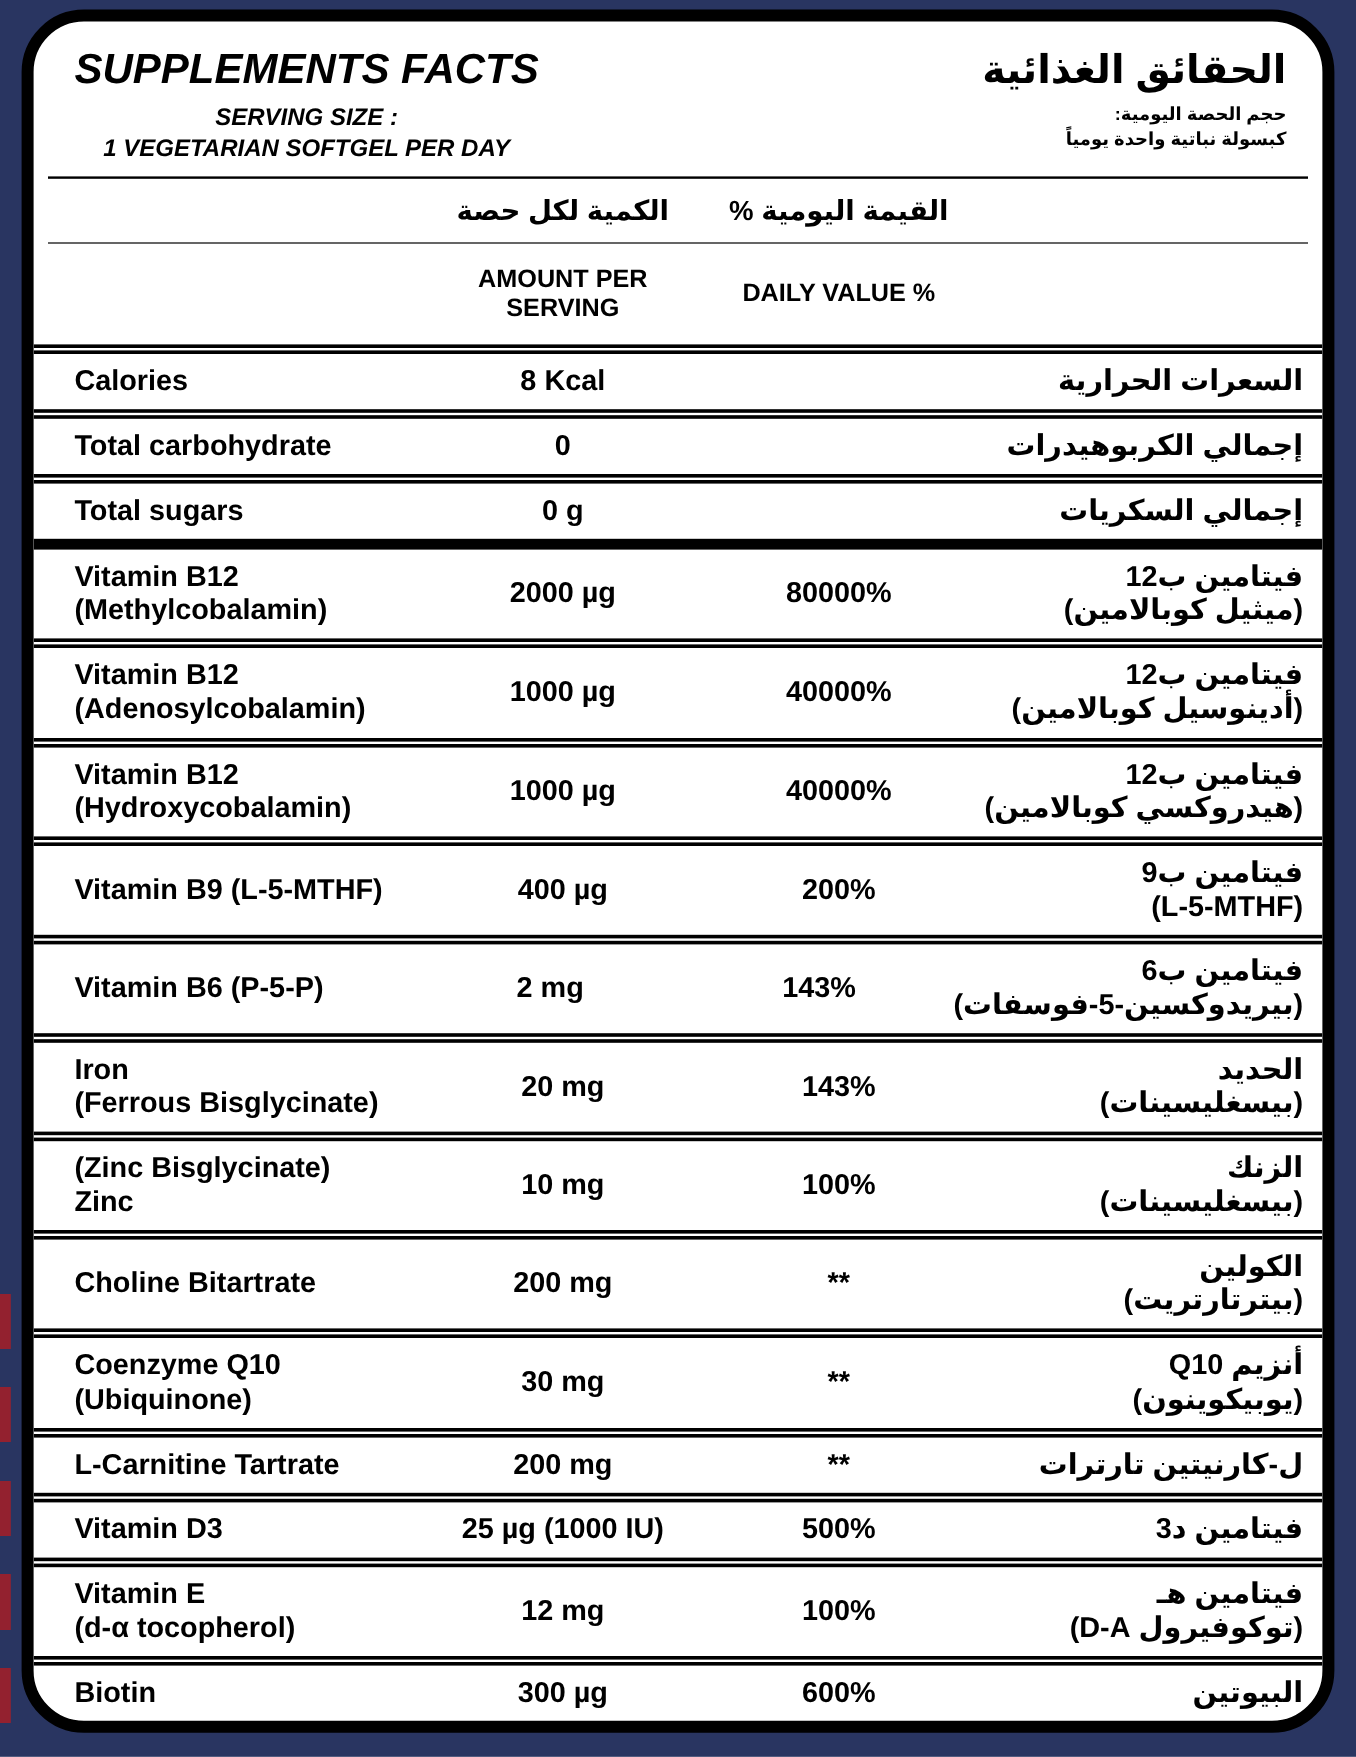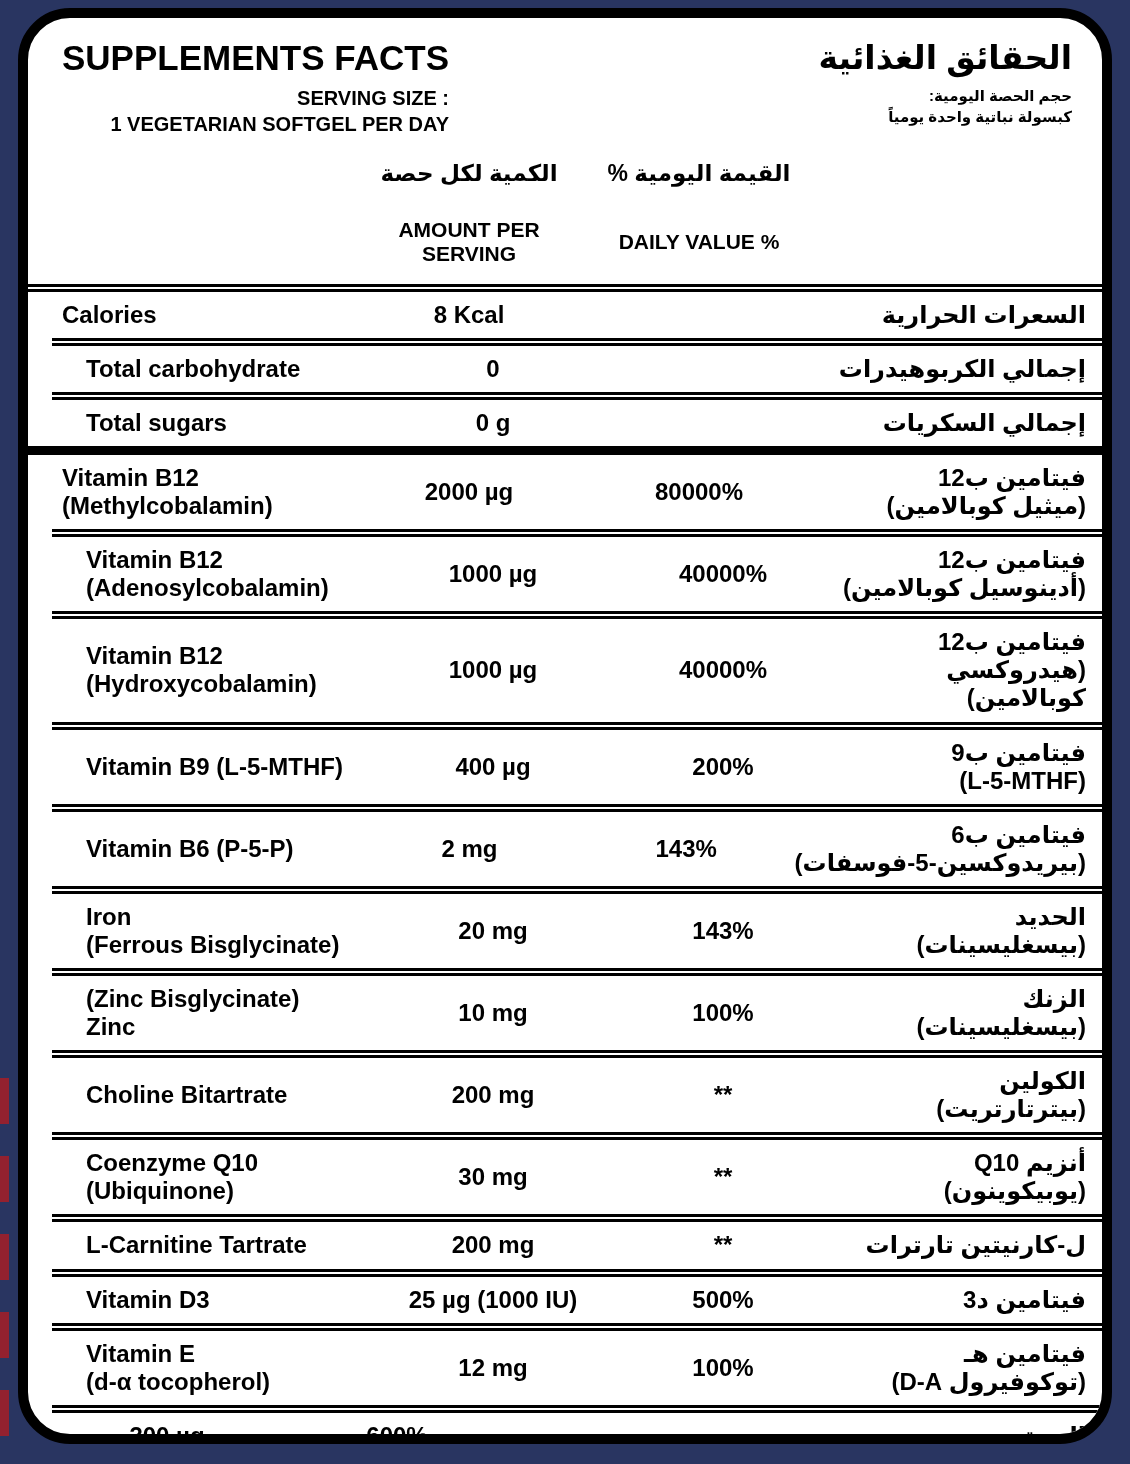--- a/index.html
+++ b/index.html
@@ -13,37 +13,37 @@
     position:absolute;left:0;top:1078px;width:9px;height:386px;
     background:repeating-linear-gradient(to bottom,#93212f 0 46px,rgba(0,0,0,0) 46px 78px);
   }
   .card{
     position:absolute;left:18px;top:8px;width:1094px;height:1436px;
     box-sizing:border-box;background:#ffffff;border:10px solid #000;
     border-radius:52px;overflow:hidden;
   }
   .card-inner{height:100%;box-sizing:border-box;padding-top:16px;display:flex;flex-direction:column;}
   .hdr{display:flex;justify-content:space-between;align-items:flex-start;padding:6px 30px 10px 34px;}
-  .hdr-left{text-align:right;}
+  .hdr-left{text-align:center;font-style:italic;}
   .hdr-right{text-align:right;direction:rtl;}
   .title-en{font-size:35px;letter-spacing:0px;line-height:1.05;}
   .serving-en{font-size:20px;line-height:1.3;margin-top:8px;}
   .title-ar{font-size:33px;line-height:1.1;}
   .serving-ar{font-size:15px;line-height:1.35;margin-top:10px;}
   .rule-med{height:3px;background:#000;margin:0 12px;}
   .rule-thin{height:2px;background:#000;margin:0 12px;}
   .cols-ar{display:flex;align-items:flex-start;padding:13px 0;font-size:23px;}
   .cols-en{display:flex;align-items:center;padding:18px 0;font-size:21px;}
   .c-en{width:326px;box-sizing:border-box;padding-left:34px;text-align:left;}
   .c-amt{width:230px;text-align:center;}
   .c-dv{width:230px;text-align:center;}
   .c-ar{flex:1;box-sizing:border-box;padding-right:16px;text-align:right;direction:rtl;}
   .rows{display:flex;flex-direction:column;}
   .trow{display:flex;align-items:center;padding:9px 0;font-size:24px;line-height:1.17;justify-content:space-between;}
-  .sep-double{border-top:8px double #000;margin-left:24px;}
+  .sep-double{border-top:8px double #000;}
   .sep-heavy{border-top:9px solid #000;}
   .sep-thick{border-top:8px double #000;}
 </style>
 </head>
 <body>
 
 <div class="red-ticks"></div>
 
 <div class="card">
   <div class="card-inner">
@@ -305,20 +305,23 @@
           </div>
           <div class="c-dv">
             <div>100%</div>
           </div>
           <div class="c-ar" dir="rtl">
             <div>فيتامين هـ</div>
             <div>(توكوفيرول D-A)</div>
           </div>
         </div>
         <div class="trow sep-double">
+          <div class="c-en">
+            <div>Biotin</div>
+          </div>
           <div class="c-amt">
             <div>300 µg</div>
           </div>
           <div class="c-dv">
             <div>600%</div>
           </div>
           <div class="c-ar" dir="rtl">
             <div>البيوتين</div>
           </div>
         </div>

